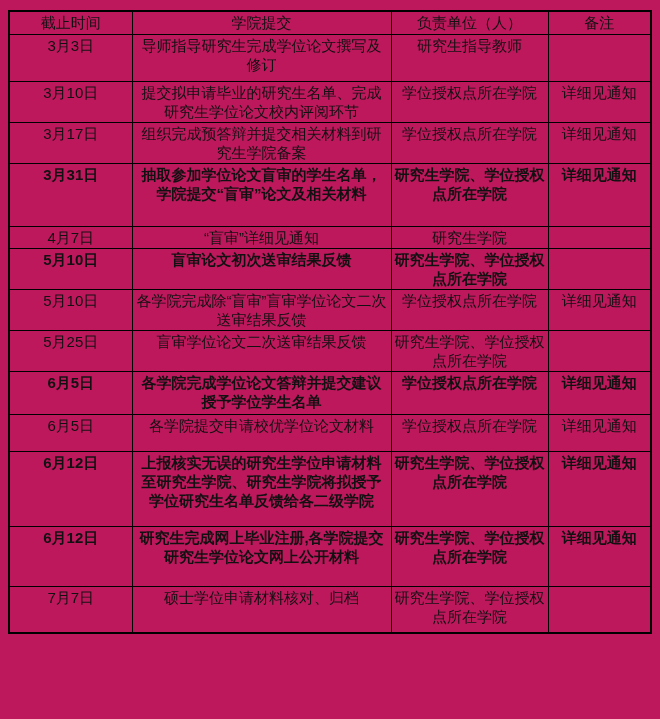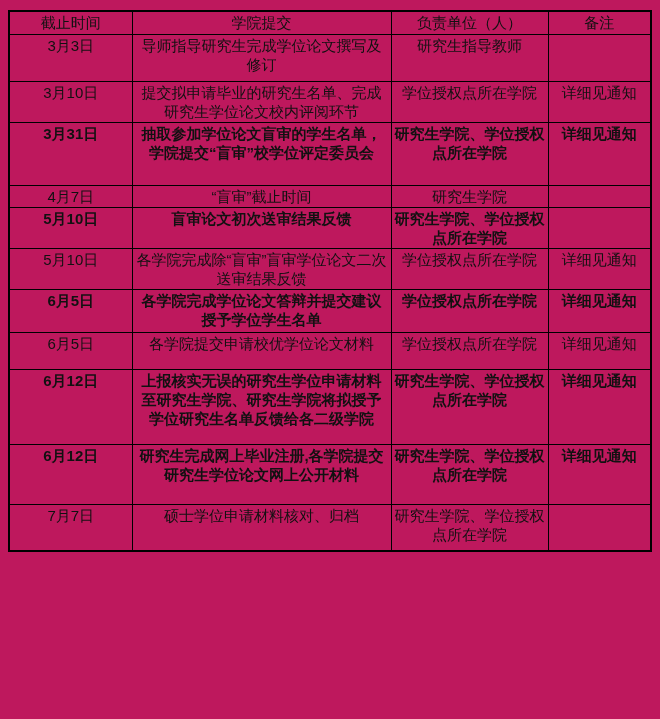--- a/index.html
+++ b/index.html
@@ -77,43 +77,55 @@
         <td>导师指导研究生完成学位论文撰写及修订</td>
         <td>研究生指导教师</td>
         <td></td>
       </tr>
       <tr style="height:35px;">
         <td>3月10日</td>
         <td>提交拟申请毕业的研究生名单、完成研究生学位论文校内评阅环节</td>
         <td>学位授权点所在学院</td>
         <td>详细见通知</td>
       </tr>
+      <tr style="height:35px;">
+        <td>3月17日</td>
+        <td>组织完成预答辩并提交相关材料到研究生学院备案</td>
+        <td>学位授权点所在学院</td>
+        <td>详细见通知</td>
+      </tr>
       <tr class="bold" style="height:63px;">
         <td>3月31日</td>
-        <td>抽取参加学位论文盲审的学生名单，学院提交“盲审”校学位评定委员会</td>
+        <td>抽取参加学位论文盲审的学生名单，学院提交“盲审”论文及相关材料</td>
         <td>研究生学院、学位授权点所在学院</td>
         <td>详细见通知</td>
       </tr>
       <tr style="height:22px;">
         <td>4月7日</td>
-        <td>“盲审”截止时间</td>
+        <td>“盲审”详细见通知</td>
         <td>研究生学院</td>
         <td></td>
       </tr>
       <tr class="bold" style="height:35px;">
         <td>5月10日</td>
         <td>盲审论文初次送审结果反馈</td>
         <td>研究生学院、学位授权点所在学院</td>
         <td></td>
       </tr>
       <tr style="height:38px;">
         <td>5月10日</td>
         <td>各学院完成除“盲审”盲审学位论文二次送审结果反馈</td>
         <td>学位授权点所在学院</td>
         <td>详细见通知</td>
+      </tr>
+      <tr style="height:35px;">
+        <td>5月25日</td>
+        <td>盲审学位论文二次送审结果反馈</td>
+        <td>研究生学院、学位授权点所在学院</td>
+        <td></td>
       </tr>
       <tr class="bold" style="height:43px;">
         <td>6月5日</td>
         <td>各学院完成学位论文答辩并提交建议授予学位学生名单</td>
         <td>学位授权点所在学院</td>
         <td>详细见通知</td>
       </tr>
       <tr style="height:37px;">
         <td>6月5日</td>
         <td>各学院提交申请校优学位论文材料</td>

